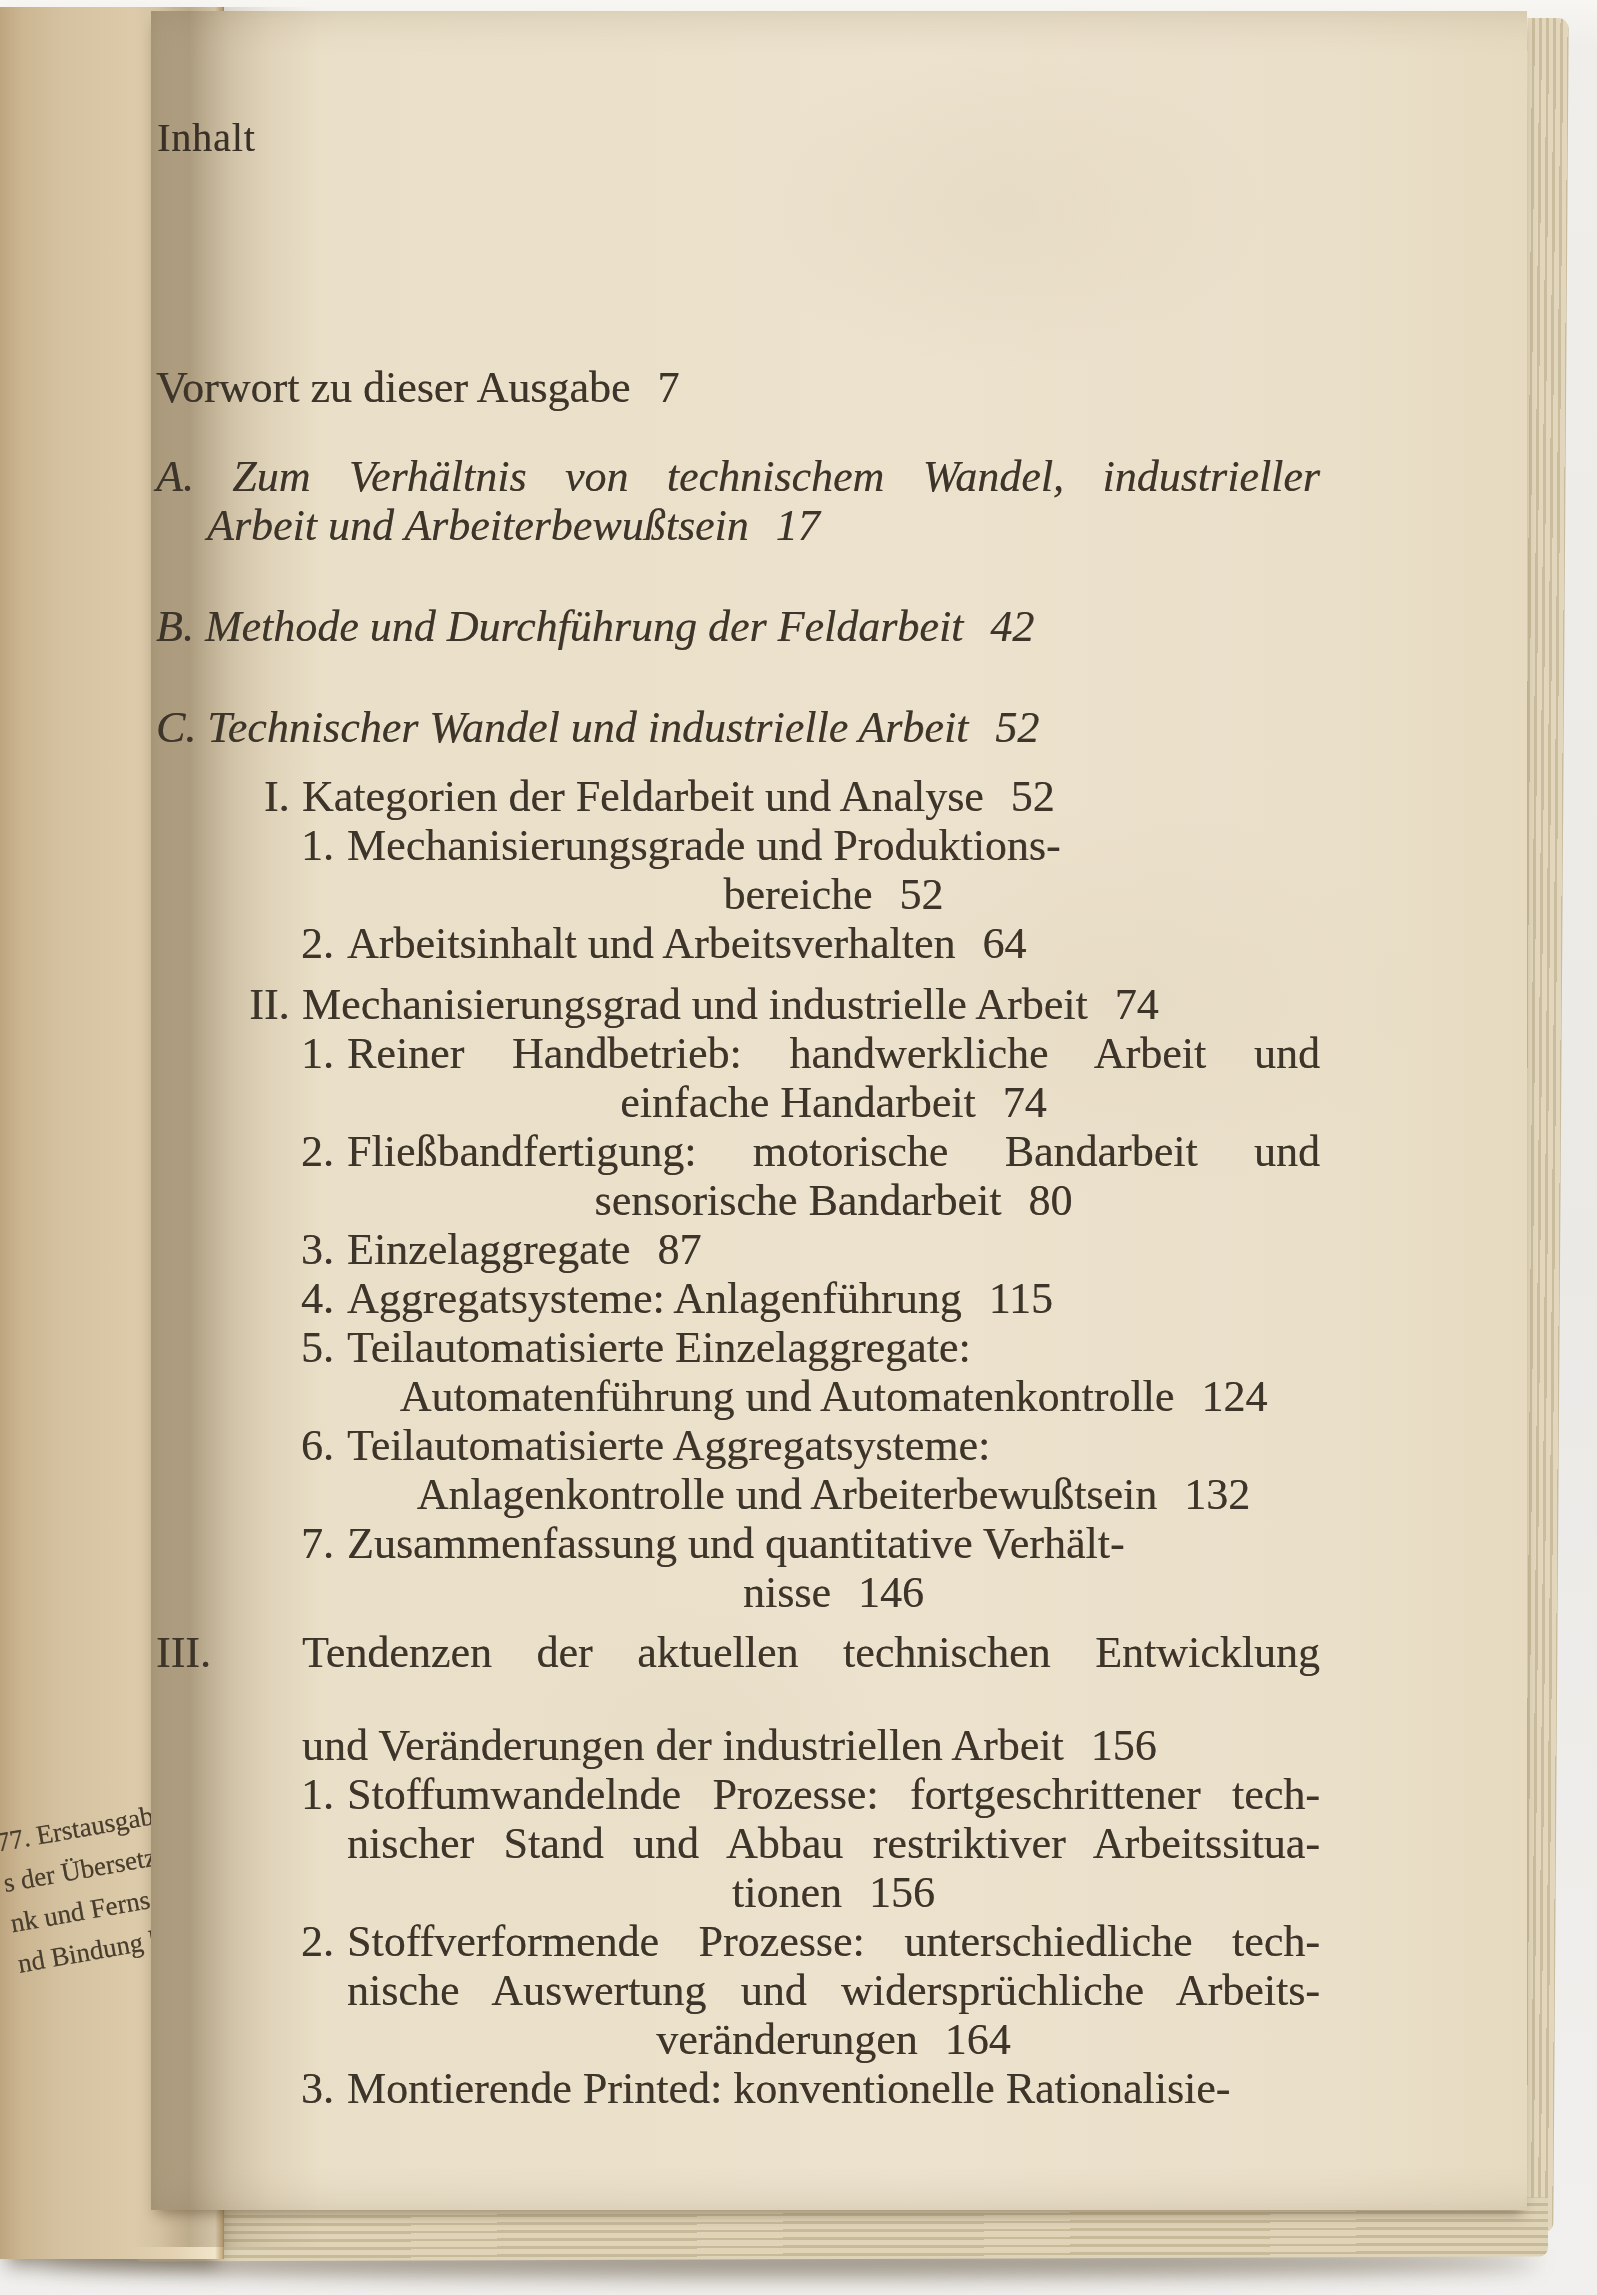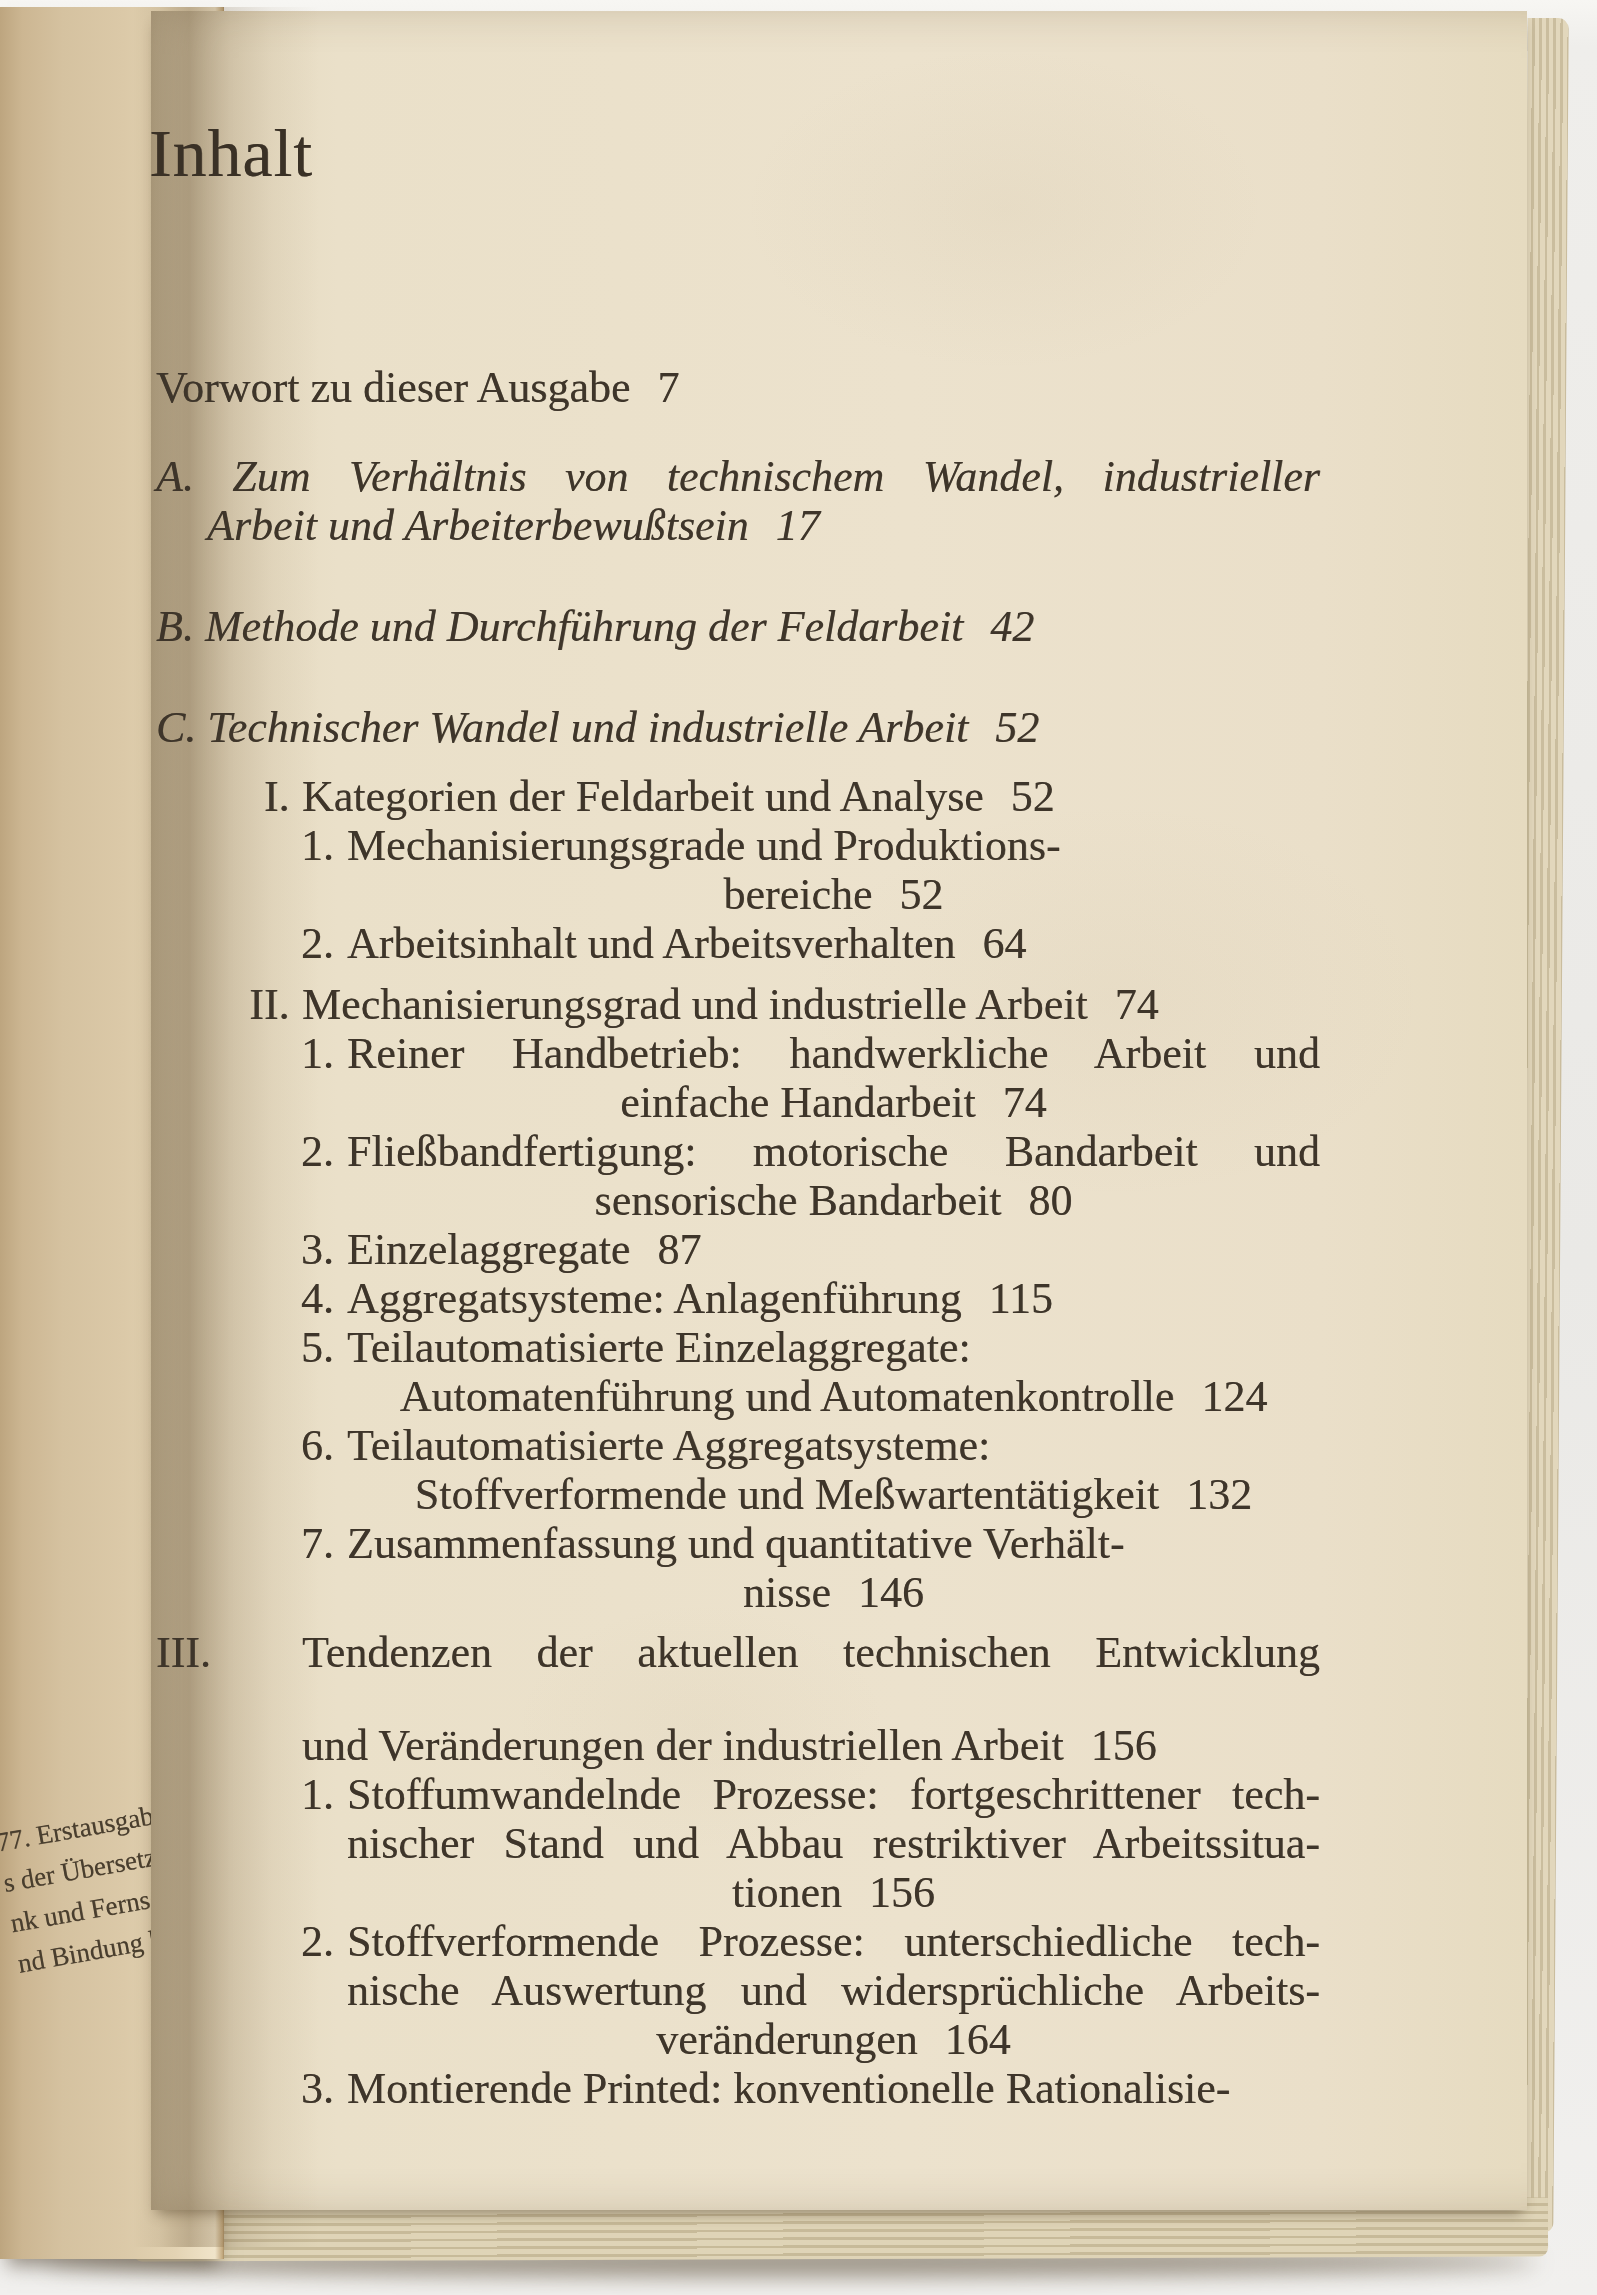--- a/index.html
+++ b/index.html
@@ -48,21 +48,21 @@
       radial-gradient(ellipse 373px 231px at 62% 9%, rgba(168,148,108,0.07), rgba(0,0,0,0) 70%),
       radial-gradient(ellipse 444px 284px at 70% 45%, rgba(168,148,108,0.06), rgba(0,0,0,0) 70%),
       radial-gradient(ellipse 267px 178px at 40% 78%, rgba(168,148,108,0.05), rgba(0,0,0,0) 70%);
   }
   .gutter{
     position:absolute;left:133px;top:0;width:187px;height:2240px;z-index:4;pointer-events:none;
     background:linear-gradient(90deg,rgba(95,72,40,0) 0%,rgba(95,72,40,0.10) 14%,
       rgba(90,66,34,0.30) 30%,rgba(100,76,42,0.16) 52%,rgba(110,85,50,0.06) 74%,rgba(0,0,0,0) 100%);
   }
   .title{
-    position:absolute;left:149px;top:107px;font-size:68px;color:#3a3126;
+    position:absolute;left:157px;top:107px;font-size:40px;color:#3a3126;
     letter-spacing:0.9px;z-index:5;text-shadow:0.4px 0.4px 0.4px rgba(58,49,38,0.6);
   }
   .toc{
     position:absolute;left:156px;top:356px;width:1164px;z-index:5;
     font-size:44px;line-height:49px;color:#3e352a;
     text-shadow:0.3px 0.3px 0.4px rgba(62,53,42,0.65);
   }
   .line{height:49px;white-space:nowrap;}
   .just{text-align:justify;text-align-last:justify;white-space:normal;}
   .sec{font-style:italic;}
@@ -115,21 +115,21 @@
       <div class="line g4"><span class="rnum">II.</span><span>Mechanisierungsgrad und industrielle Arbeit</span><span class="pg">74</span></div>
       <div class="line just"><span class="inum">1.</span><span>Reiner Handbetrieb: handwerkliche Arbeit und</span></div>
       <div class="line icont"><span>einfache Handarbeit</span><span class="pg">74</span></div>
       <div class="line just"><span class="inum">2.</span><span>Fließbandfertigung: motorische Bandarbeit und</span></div>
       <div class="line icont"><span>sensorische Bandarbeit</span><span class="pg">80</span></div>
       <div class="line"><span class="inum">3.</span><span>Einzelaggregate</span><span class="pg">87</span></div>
       <div class="line"><span class="inum">4.</span><span>Aggregatsysteme: Anlagenführung</span><span class="pg">115</span></div>
       <div class="line"><span class="inum">5.</span><span>Teilautomatisierte Einzelaggregate:</span></div>
       <div class="line icont"><span>Automatenführung und Automatenkontrolle</span><span class="pg">124</span></div>
       <div class="line"><span class="inum">6.</span><span>Teilautomatisierte Aggregatsysteme:</span></div>
-      <div class="line icont"><span>Stoffverformende und Meßwartentätigkeit</span><span class="pg">132</span></div>
+      <div class="line icont"><span>Anlagenkontrolle und Arbeiterbewußtsein</span><span class="pg">132</span></div>
       <div class="line"><span class="inum">7.</span><span>Zusammenfassung und quantitative Verhält-</span></div>
       <div class="line icont"><span>nisse</span><span class="pg">146</span></div>
 
       <div class="line just g5"><span class="rnum">III.</span><span>Tendenzen der aktuellen technischen Entwicklung</span></div>
       <div class="line rcont"><span>und Veränderungen der industriellen Arbeit</span><span class="pg">156</span></div>
       <div class="line just"><span class="inum">1.</span><span>Stoffumwandelnde Prozesse: fortgeschrittener tech-</span></div>
       <div class="line icont just"><span>nischer Stand und Abbau restriktiver Arbeitssitua-</span></div>
       <div class="line icont"><span>tionen</span><span class="pg">156</span></div>
       <div class="line just"><span class="inum">2.</span><span>Stoffverformende Prozesse: unterschiedliche tech-</span></div>
       <div class="line icont just"><span>nische Auswertung und widersprüchliche Arbeits-</span></div>

